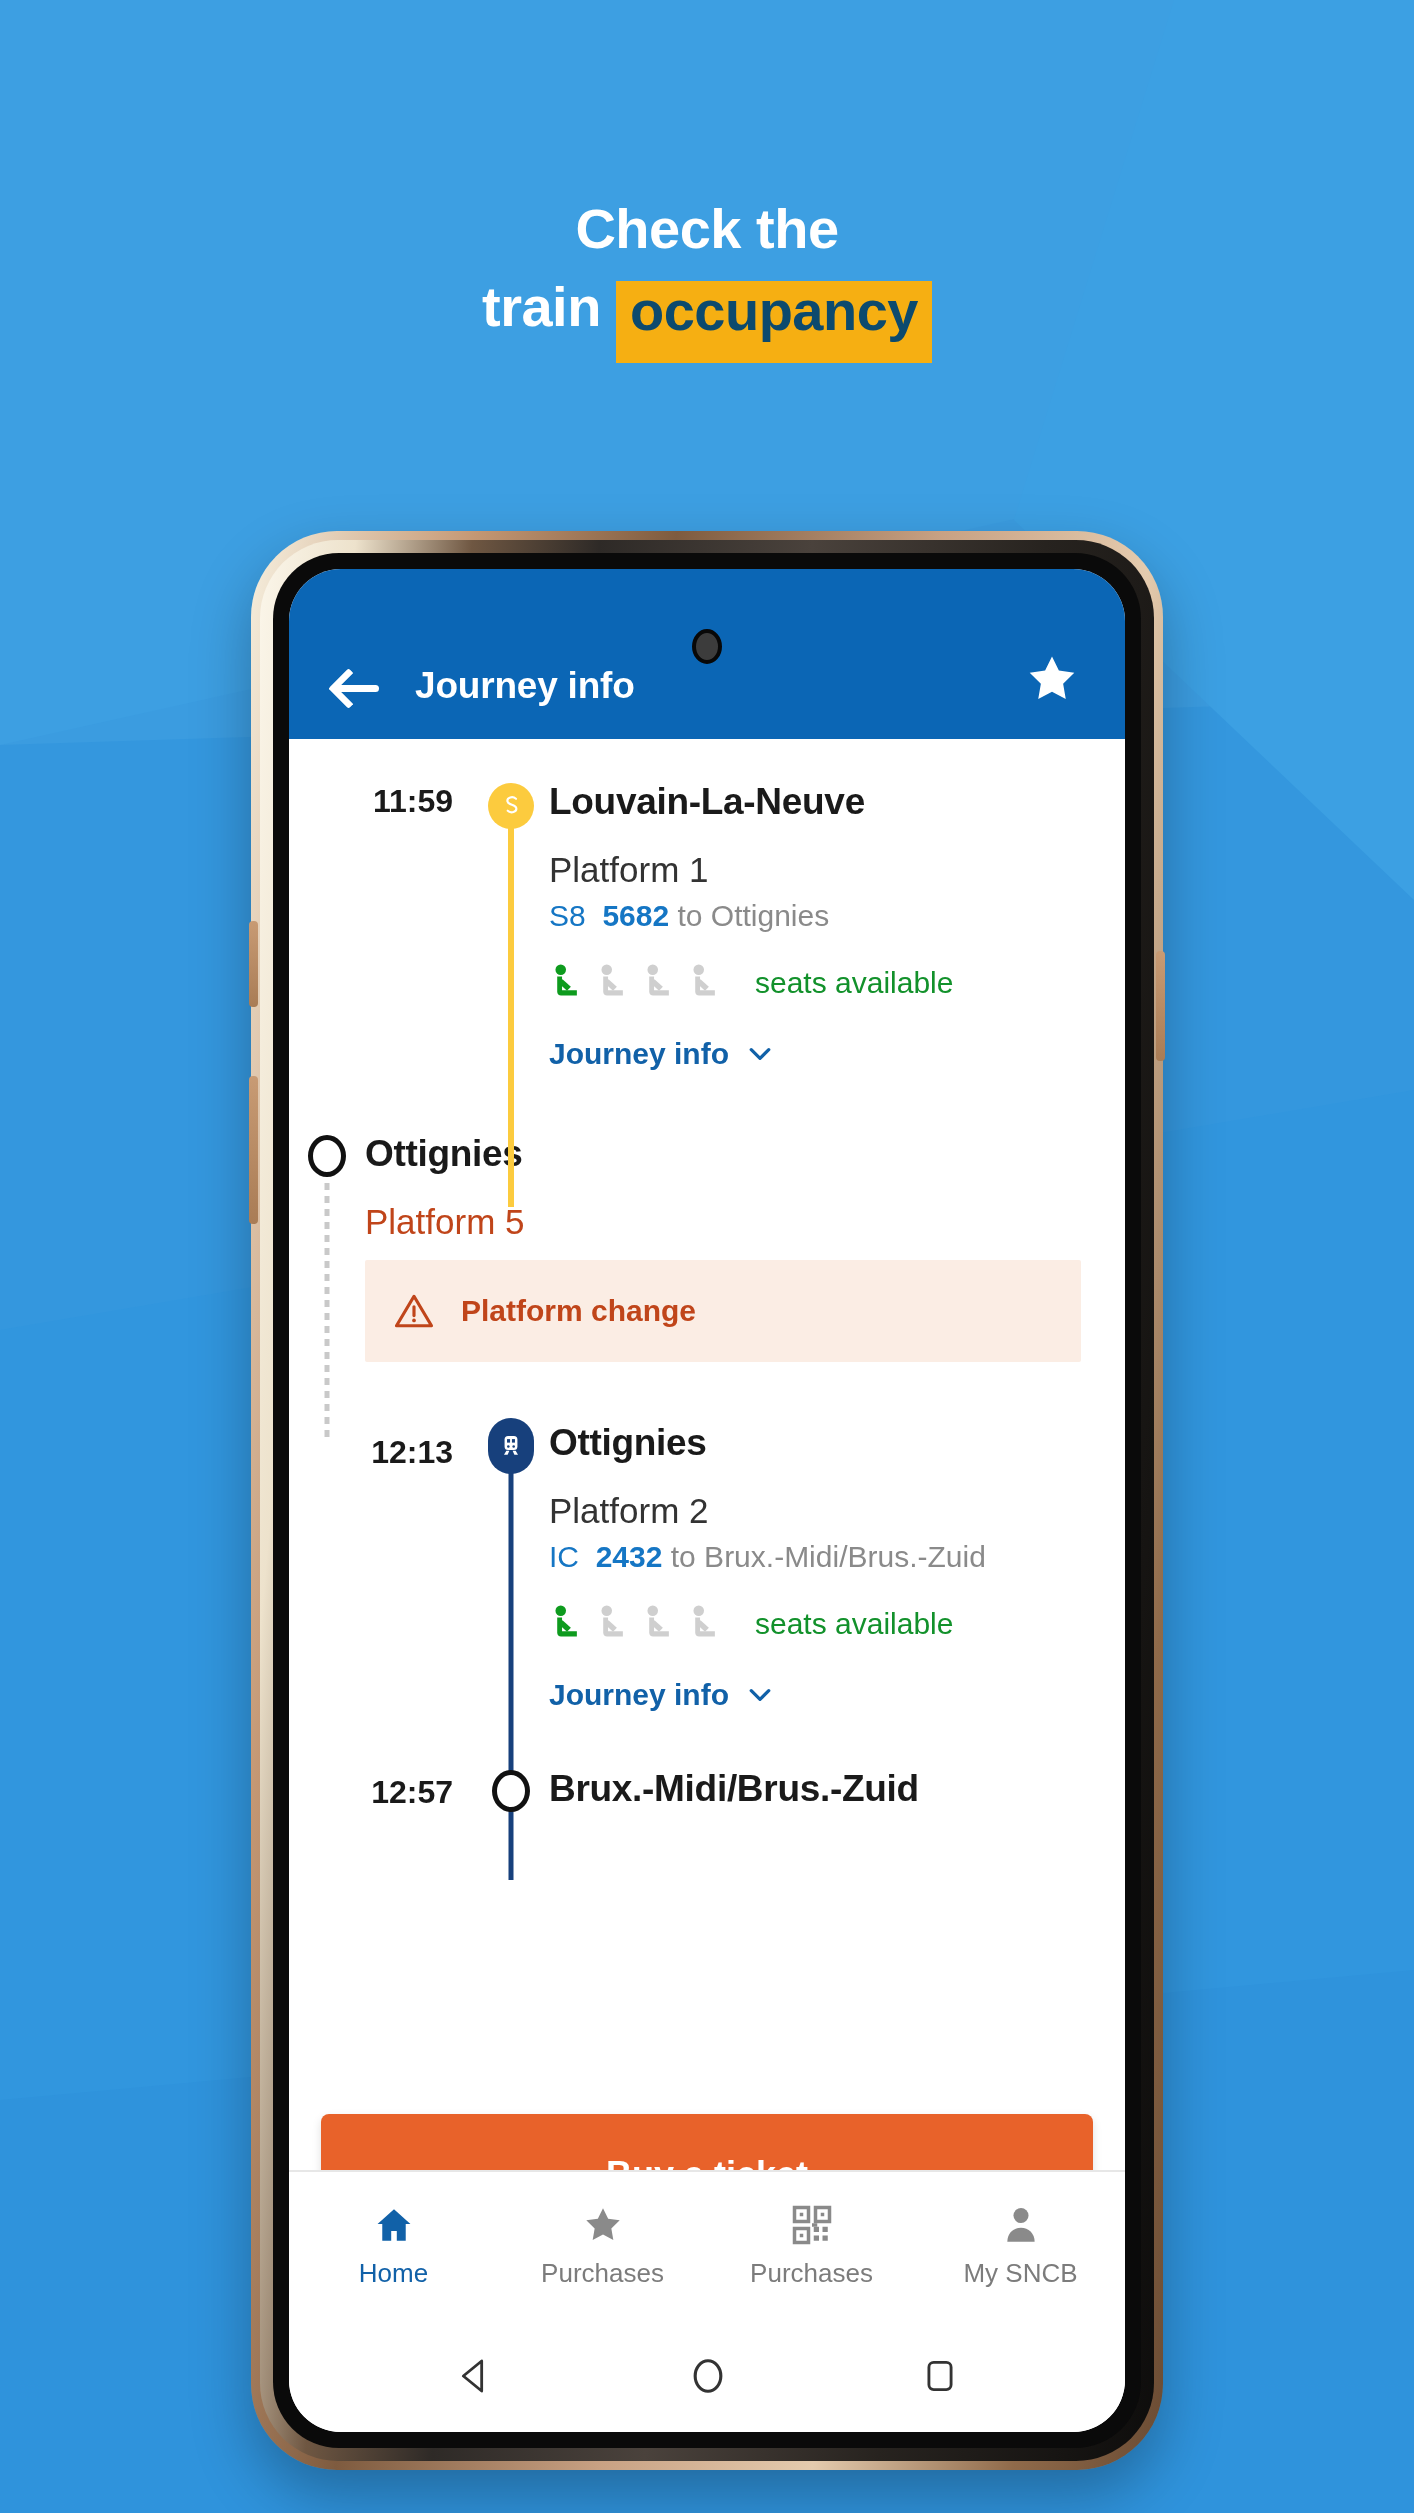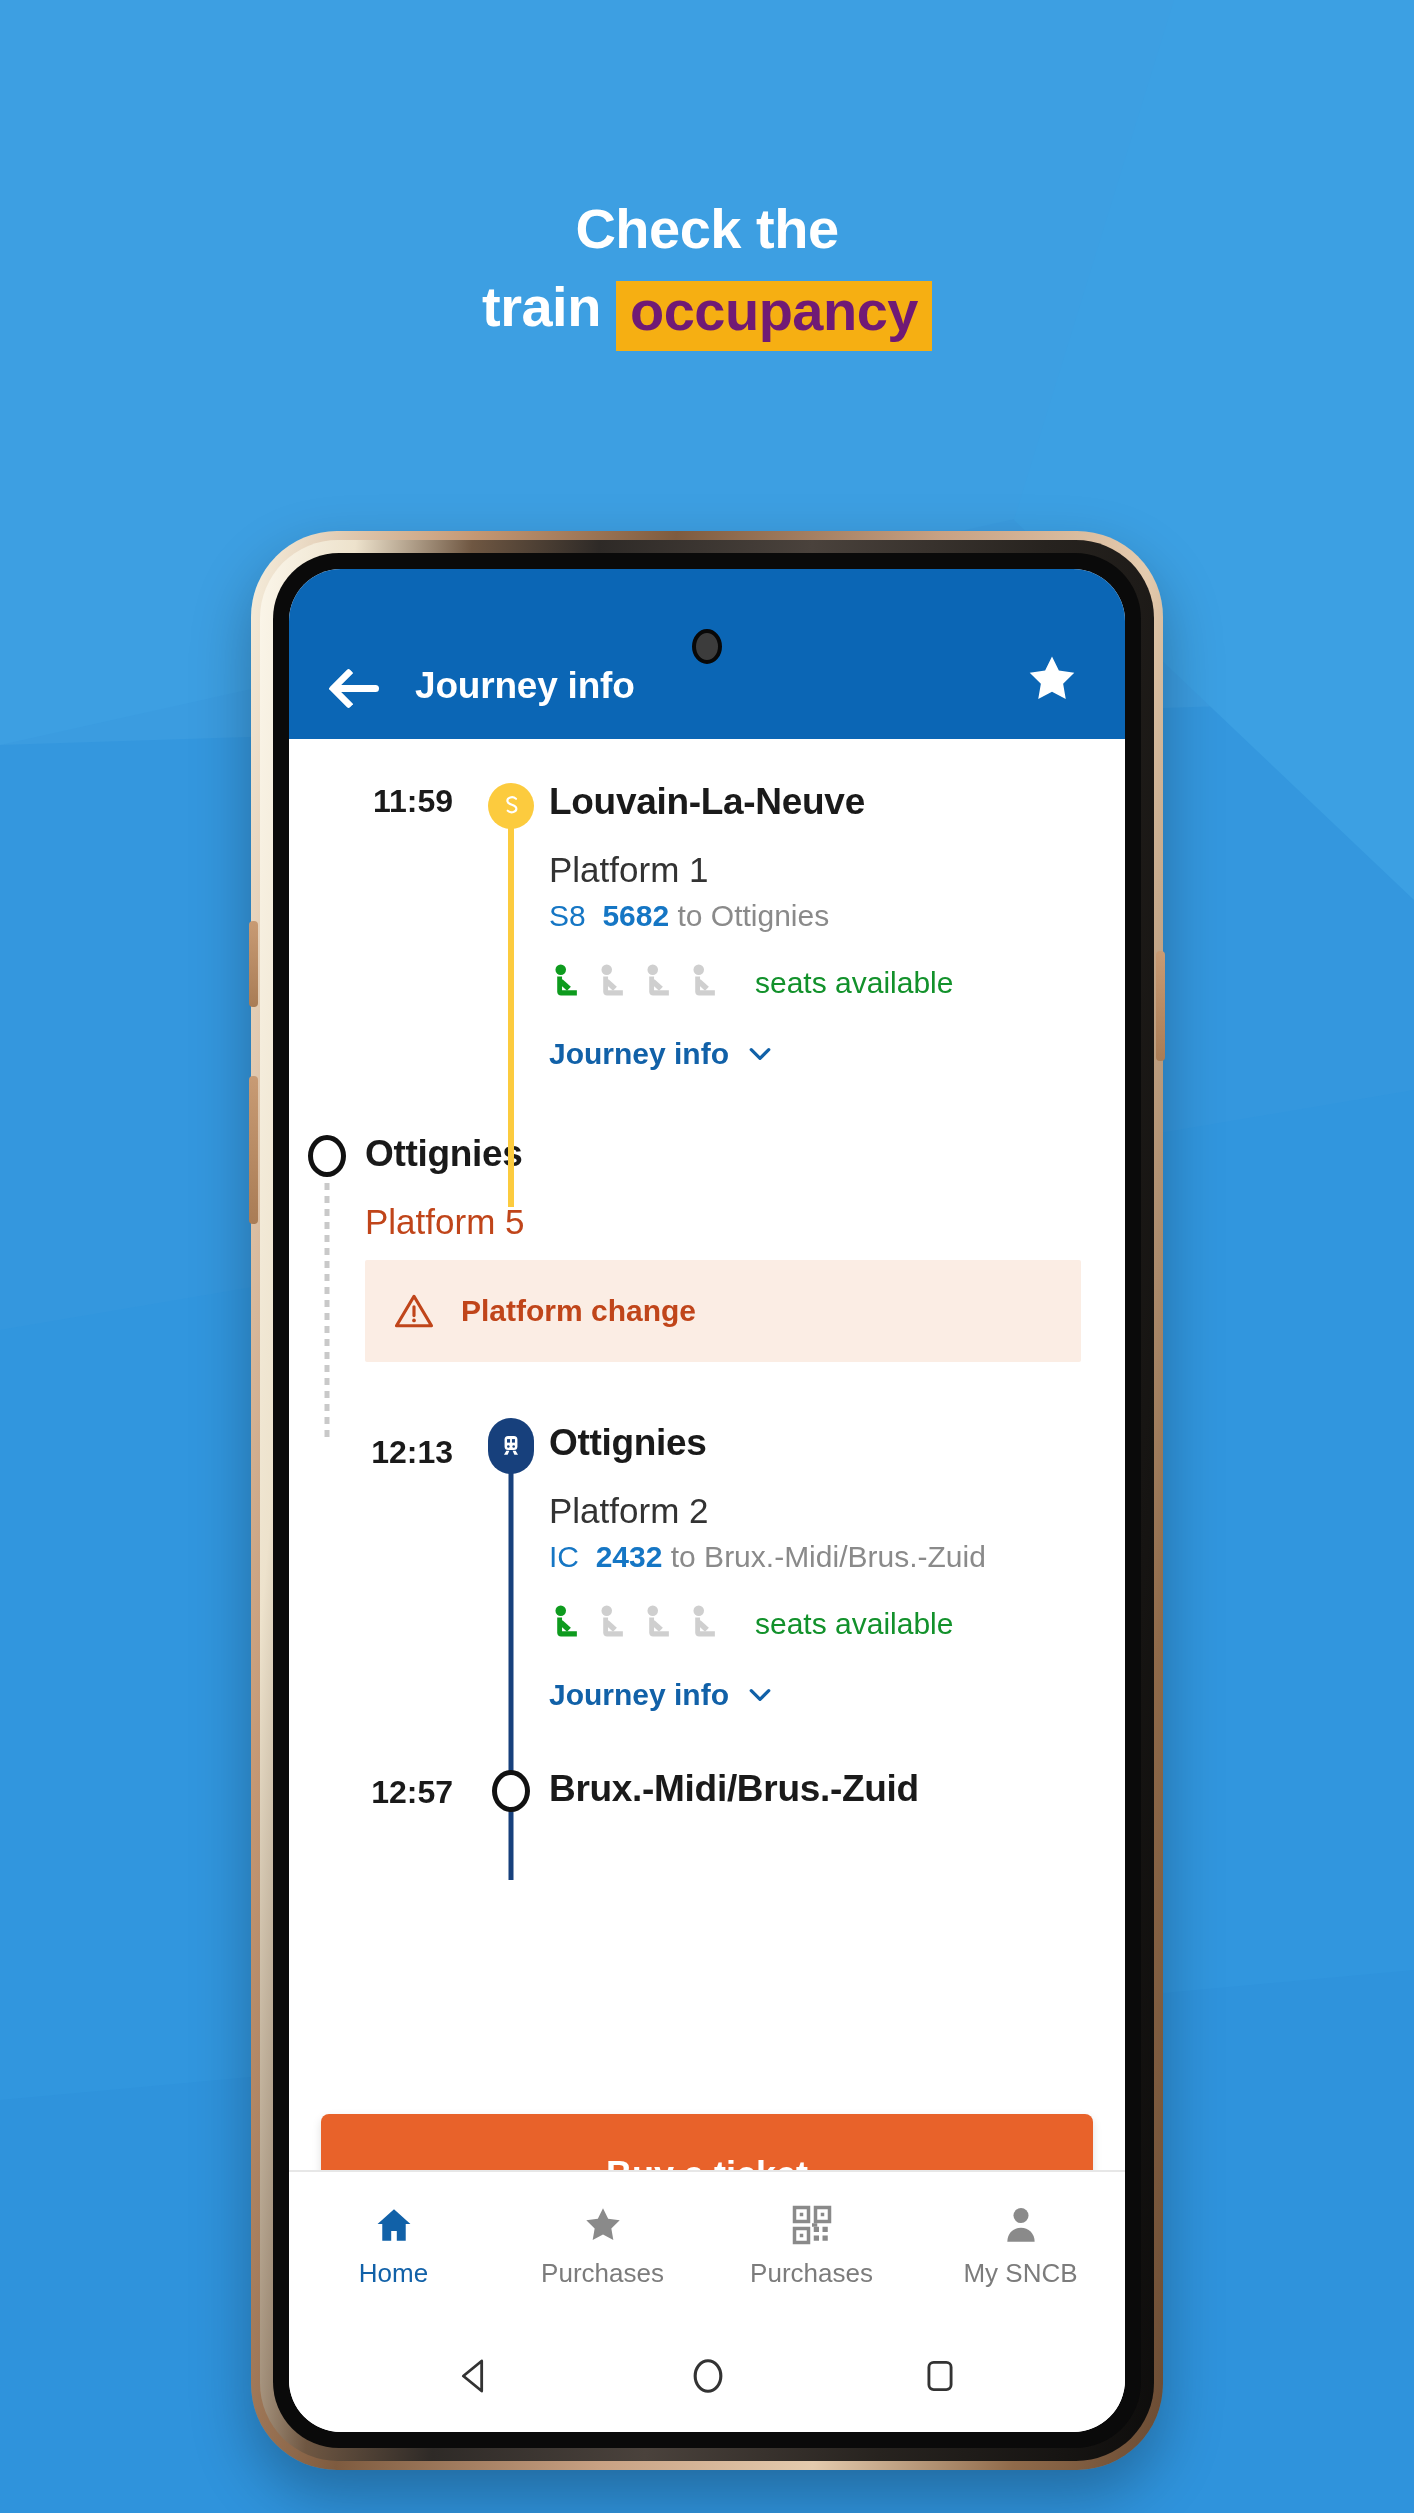--- a/index.html
+++ b/index.html
@@ -21,21 +21,21 @@
   .bg-d{left:0;top:1850px;width:1414px;height:663px;background:#2F93DC;
         clip-path:polygon(0 250px,1414px 120px,1414px 663px,0 663px);}
   .bg-e{right:0;top:0;width:500px;height:900px;background:#3CA0E3;
         clip-path:polygon(260px 0,500px 0,500px 900px,100px 520px);}
 
   
   .headline{position:absolute;left:0;top:196px;width:1414px;text-align:center;
             color:#fff;font-weight:bold;font-size:56px;line-height:1.17;
             letter-spacing:-0.5px;}
   .headline .l2{display:block;margin-top:12px;}
-  .hl{background:#F6AF12;color:#701a75;padding:2px 14px 12px 14px;display:inline-block;
+  .hl{background:#F6AF12;color:#0c4a6e;padding:2px 14px 24px 14px;display:inline-block;
       line-height:1.0;position:relative;top:4px;}
 
   
   .phone{position:absolute;left:251px;top:531px;width:912px;height:1939px;}
   .phone-outer{position:absolute;inset:0;border-radius:86px;
     background:linear-gradient(100deg,#F6EFDE 0%,#C49773 18%,#7E5B3F 34%,#C8A183 55%,#E4CBAE 72%,#8F6A4A 88%,#6A4B33 100%);
     box-shadow:0 26px 60px rgba(0,0,0,.28);}
   .phone-mid{position:absolute;left:9px;top:9px;right:9px;bottom:9px;border-radius:78px;
     background:linear-gradient(95deg,#FBF6EA 0%,#EDE2CC 9%,#6F5742 20%,#2E2A27 32%,#4A423C 52%,#27231F 74%,#0E0D0C 100%);}
   .phone-bezel{position:absolute;left:22px;top:22px;right:22px;bottom:22px;border-radius:66px;

